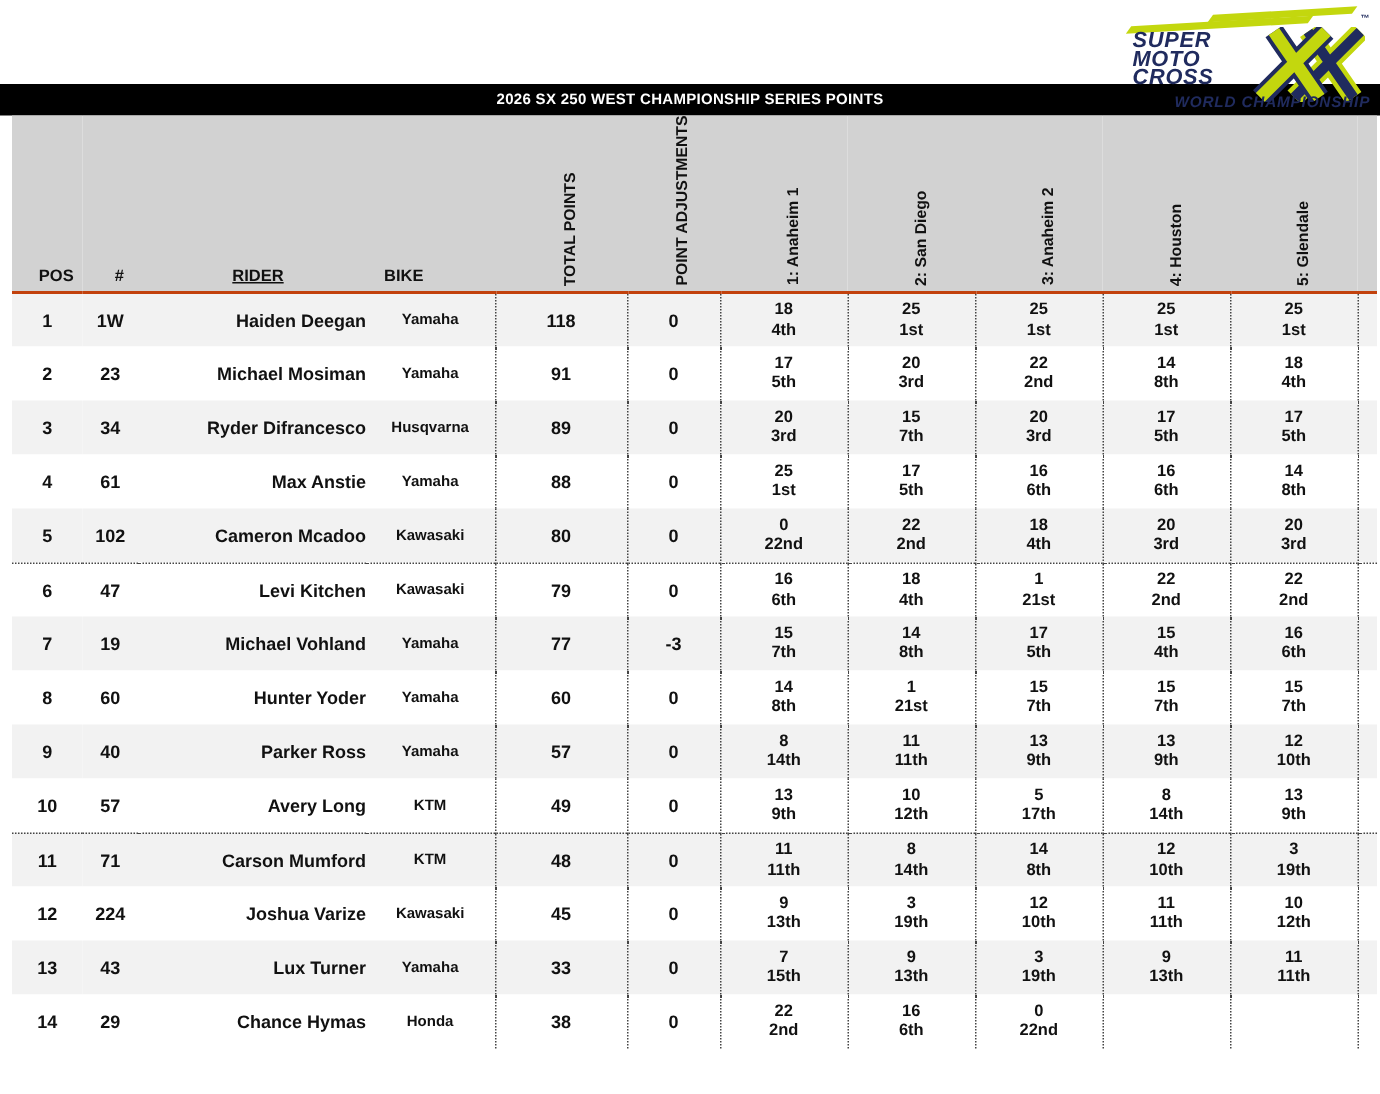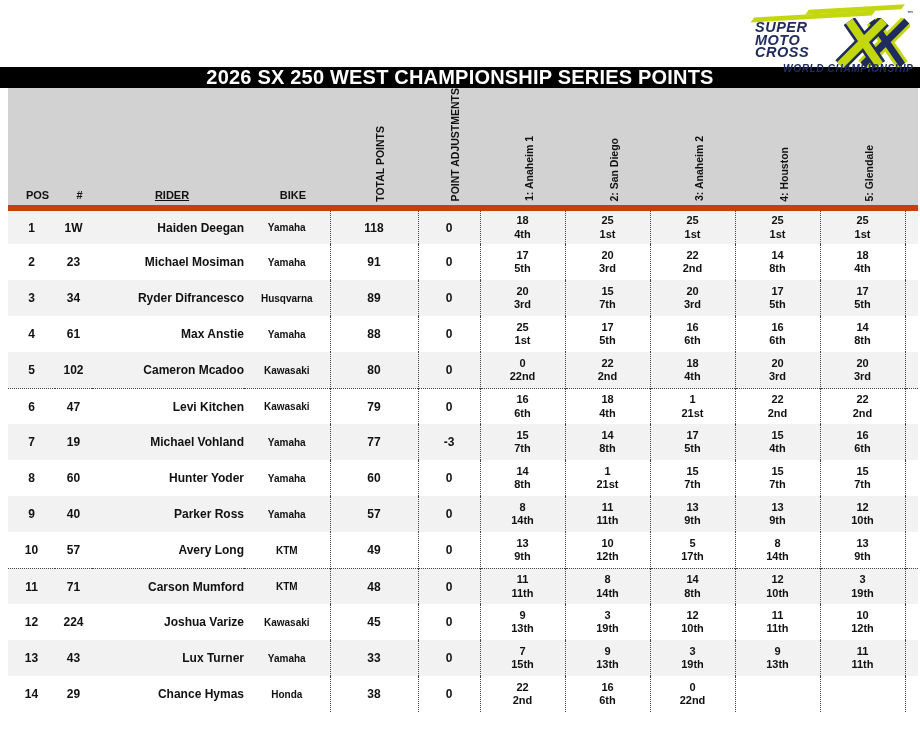--- a/index.html
+++ b/index.html
@@ -4,51 +4,51 @@
 <style>
   :root { --green:#c3d70e; --navy:#202b5e; }
   * { box-sizing:border-box; }
   html,body { margin:0; padding:0; }
   body {
     width:920px; height:729px; background:#fff; position:relative;
     font-family:"Liberation Sans", sans-serif; color:#111; overflow:hidden;
   }
 
   
-  .topbar { height:67px; position:relative; }
+  .topbar { height:56px; position:relative; }
   .logo { position:absolute; top:5px; right:13px; width:154px; height:69px; }
   .stripe { position:absolute; height:5px; background:var(--green);
             transform:skewX(-38deg) rotate(-3.5deg); }
   .stripe.s1 { top:2px;  left:56px; width:92px; }
   .stripe.s2 { top:9px;  left:2px;  width:116px; }
   .logo-words { position:absolute; left:2px; top:16px; color:var(--navy);
     font-weight:bold; font-style:italic; font-size:14.5px; line-height:12.5px;
     letter-spacing:0.5px; }
   .logo-words span { display:block; }
   .xmark { position:absolute; right:-3px; top:13px; }
   .logo-tm { position:absolute; top:5px; right:-6px; font-size:6px;
     font-weight:bold; color:var(--navy); }
   .logo-wc { position:absolute; left:2px; bottom:0; font-size:10.2px;
     font-weight:bold; font-style:italic; color:var(--navy);
     letter-spacing:0.55px; white-space:nowrap;margin-left:28px; }
 
   
   .titlebar { height:21px; background:#000; color:#fff; text-align:center;
-    font-weight:bold; font-size:20px; line-height:21px; letter-spacing:0.2px; }
+    font-weight:bold; font-size:10px; line-height:21px; letter-spacing:0.2px; }
 
   
   table.standings { border-collapse:collapse; table-layout:fixed;
     margin-left:8px; width:910px; }
   thead th { background:#d2d2d2; height:111px; vertical-align:bottom;
     padding:0 0 4px 12px; font-size:11px; font-weight:bold; color:#111;
-    border-bottom:6px solid #c2410c; }
+    border-bottom:2px solid #c2410c; }
   th.h-pos  { text-align:center; }
   th.h-num  { text-align:center; }
   th.h-rider{ text-align:center; padding-left:8px;text-decoration:underline; }
-  th.h-bike { text-align:center; }
+  th.h-bike { text-align:left; }
   .rotlabel { writing-mode:vertical-rl; transform:rotate(180deg);
     margin:0 auto; font-size:10.5px; white-space:nowrap; font-weight:bold; }
 
   tbody td { height:36px; font-weight:bold; font-size:12px; text-align:center;
     padding:0; background:#fff; }
   tbody td.rider { text-align:right; padding-left:8px; }
   tbody td.bike  { font-size:10px; }
   tbody td.total { border-left:1px dotted #444; border-right:1px dotted #444; }
   tbody td.adj   { border-right:1px dotted #444; }
   tbody td.round { border-right:1px dotted #444; font-size:11px; }

